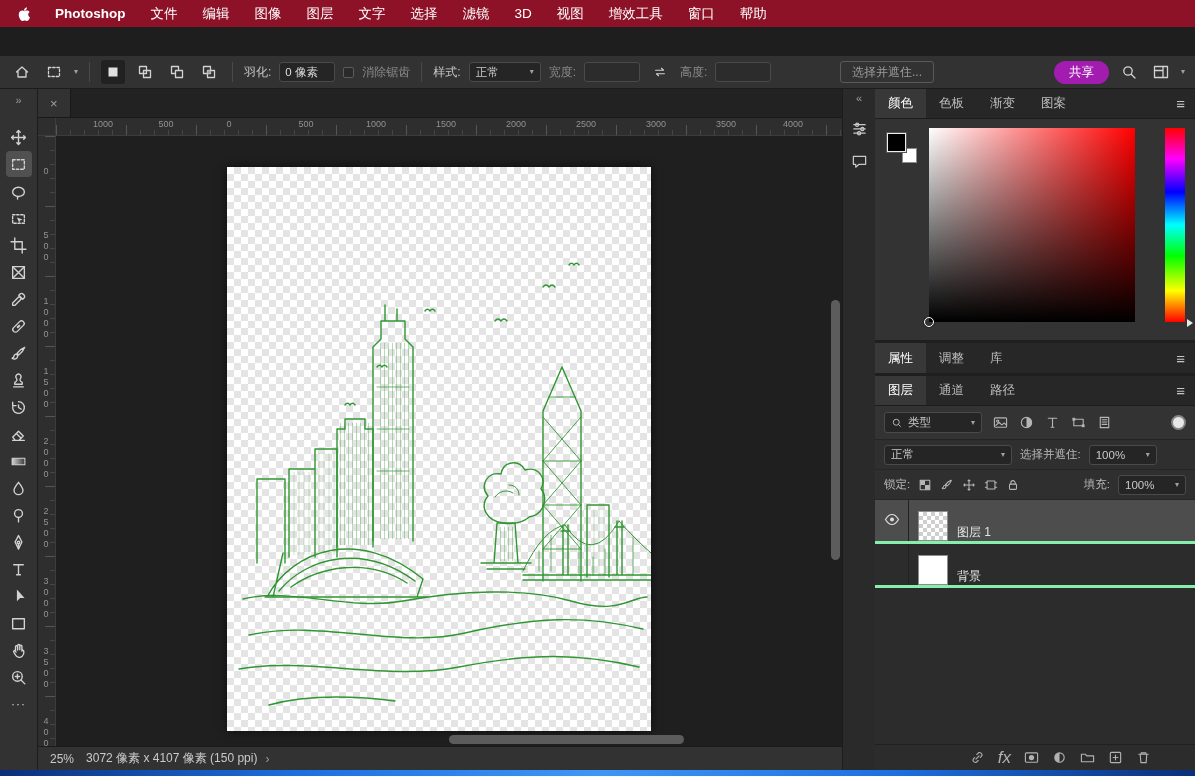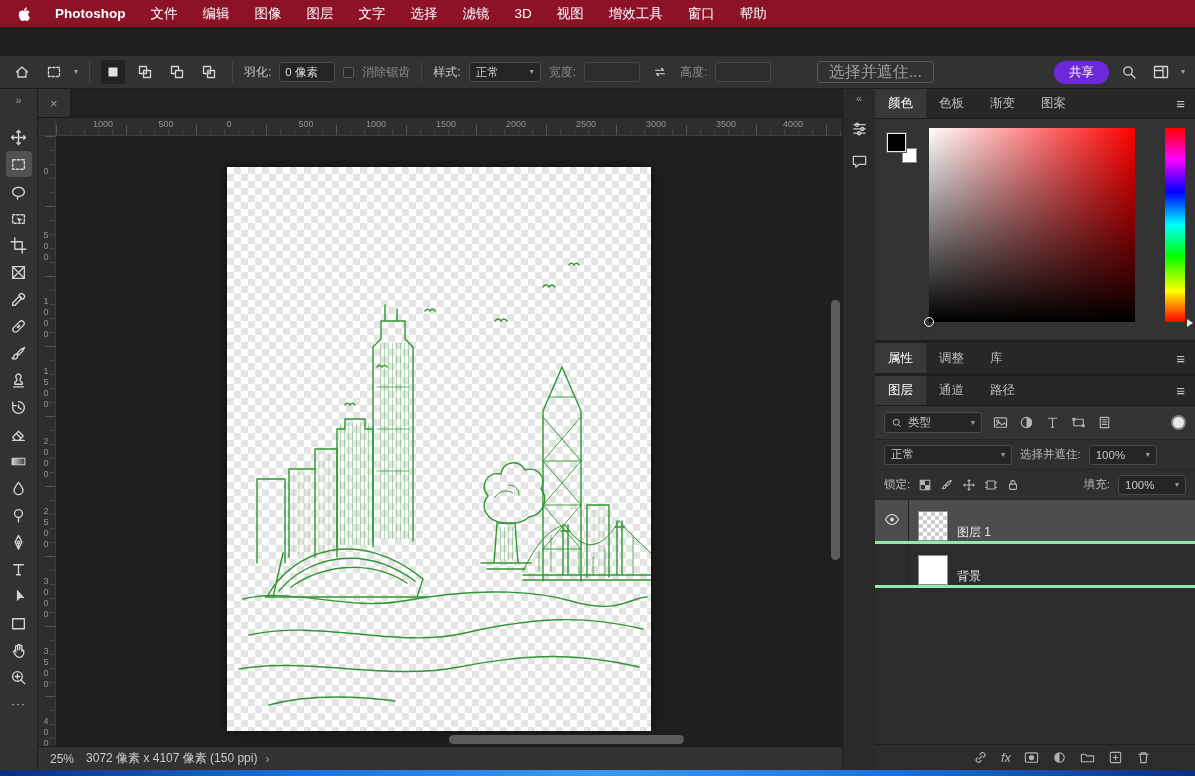--- a/index.html
+++ b/index.html
@@ -33,22 +33,22 @@
 .ib.small svg{width:14px;height:14px}
 .caret{font-size:8px;color:#a0a0a0;line-height:1}
 .ip{background:#252525;border:1px solid #4a4a4a;border-radius:3px;height:20px;color:#ddd;
  font-size:11.5px;padding:0 5px;font-family:inherit}
 .ip.feather{width:56px}.ip.dim{width:56px;background:#2c2c2c}
 .sel{display:inline-flex;align-items:center;gap:6px;background:#252525;border:1px solid #4a4a4a;
  border-radius:3px;height:20px;padding:0 6px;font-size:11.5px;color:#c8c8c8}
 .dis{color:#8a8a8a}
 .checkbox{width:11px;height:11px;border:1px solid #5c5c5c;border-radius:2px;background:#2a2a2a;flex:none}
 .btn-outline{border:1px solid #5a5a5a;border-radius:3px;height:22px;display:flex;align-items:center;
- padding:0 11px;color:#9b9b9b;font-size:16px;margin-left:auto}
-.btn-share{background:#6d28d9;color:#fff;border-radius:12px;height:23px;display:flex;align-items:center;
+ padding:0 11px;color:#9b9b9b;font-size:12px;margin-left:auto}
+.btn-share{background:#a21caf;color:#fff;border-radius:12px;height:23px;display:flex;align-items:center;
  padding:0 15px;font-size:12.5px;margin-left:112px}
 
 
 .main{position:absolute;top:89px;left:0;right:0;bottom:6px;display:flex}
 
 
 .toolbar{width:38px;background:#323232;border-right:1px solid #1c1c1c;display:flex;
  flex-direction:column;align-items:center;padding-top:5px;flex:none}
 .tb-chevron{color:#9a9a9a;font-size:11px;height:16px;margin-bottom:14px}
 .tico{width:26px;height:26px;display:flex;align-items:center;justify-content:center;border-radius:4px;margin-bottom:1px;flex:none}
@@ -146,21 +146,21 @@
  background-image:linear-gradient(45deg,#cfcfcf 25%,transparent 25%,transparent 75%,#cfcfcf 75%),
  linear-gradient(45deg,#cfcfcf 25%,transparent 25%,transparent 75%,#cfcfcf 75%);
  background-size:8px 8px;background-position:0 0,4px 4px}
 .lthumb.white{background:#fff}
 .lname{font-size:12px;color:#e3e3e3}
 
 .panel-bottom{height:26px;border-top:1px solid #202020;display:flex;align-items:center;
  justify-content:flex-end;gap:13px;padding:0 44px 0 0;background:#2c2c2c;flex:none}
 .pb{display:flex;align-items:center}
 .pb svg{width:15px;height:15px;stroke:#b2b2b2;fill:none;stroke-width:1.2;stroke-linecap:round;stroke-linejoin:round}
-.fx{font-size:13px;font-style:italic;color:#b2b2b2}
+.fx{font-size:17px;font-style:italic;color:#b2b2b2}
 
 .bottom-strip{position:absolute;left:0;right:0;bottom:0;height:6px;
  background:linear-gradient(to right,#0a2f7a,#1d6fe0 25%,#3e97f5 50%,#1d6fe0 75%,#0a2f7a)}
 </style>
 </head>
 <body>
 
 <div class="screen">
 
   <div class="menubar">

